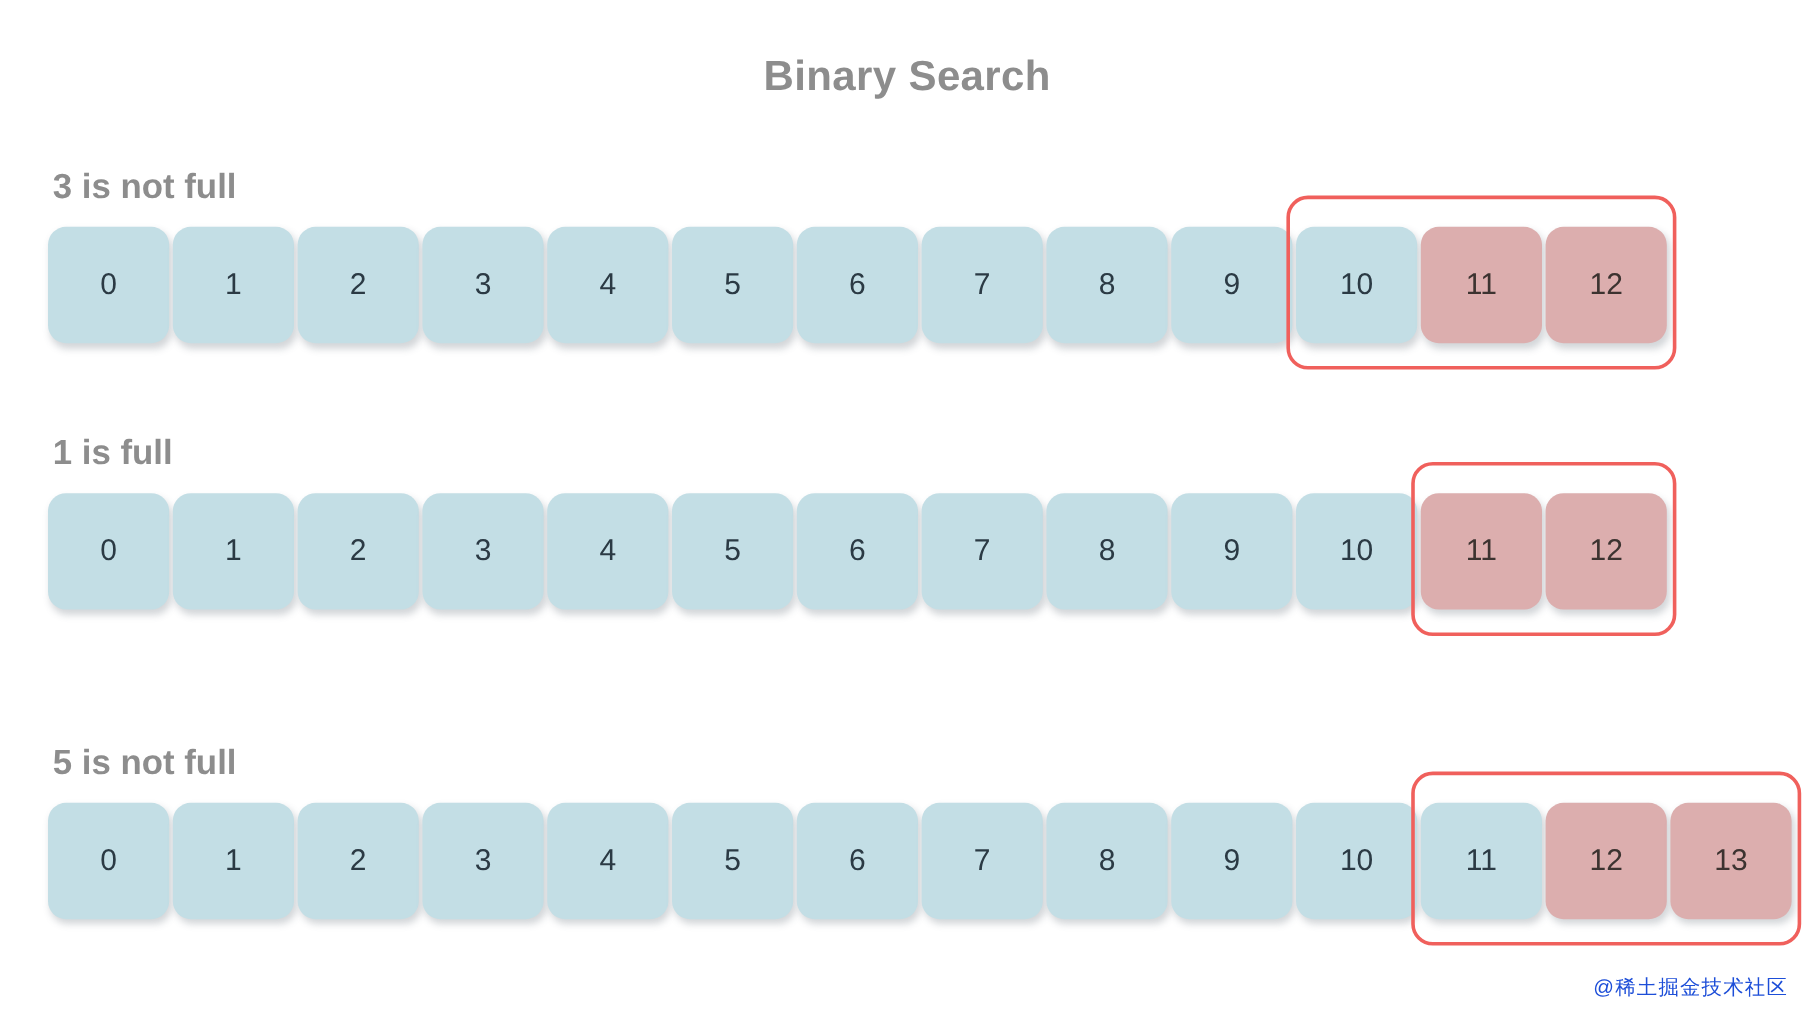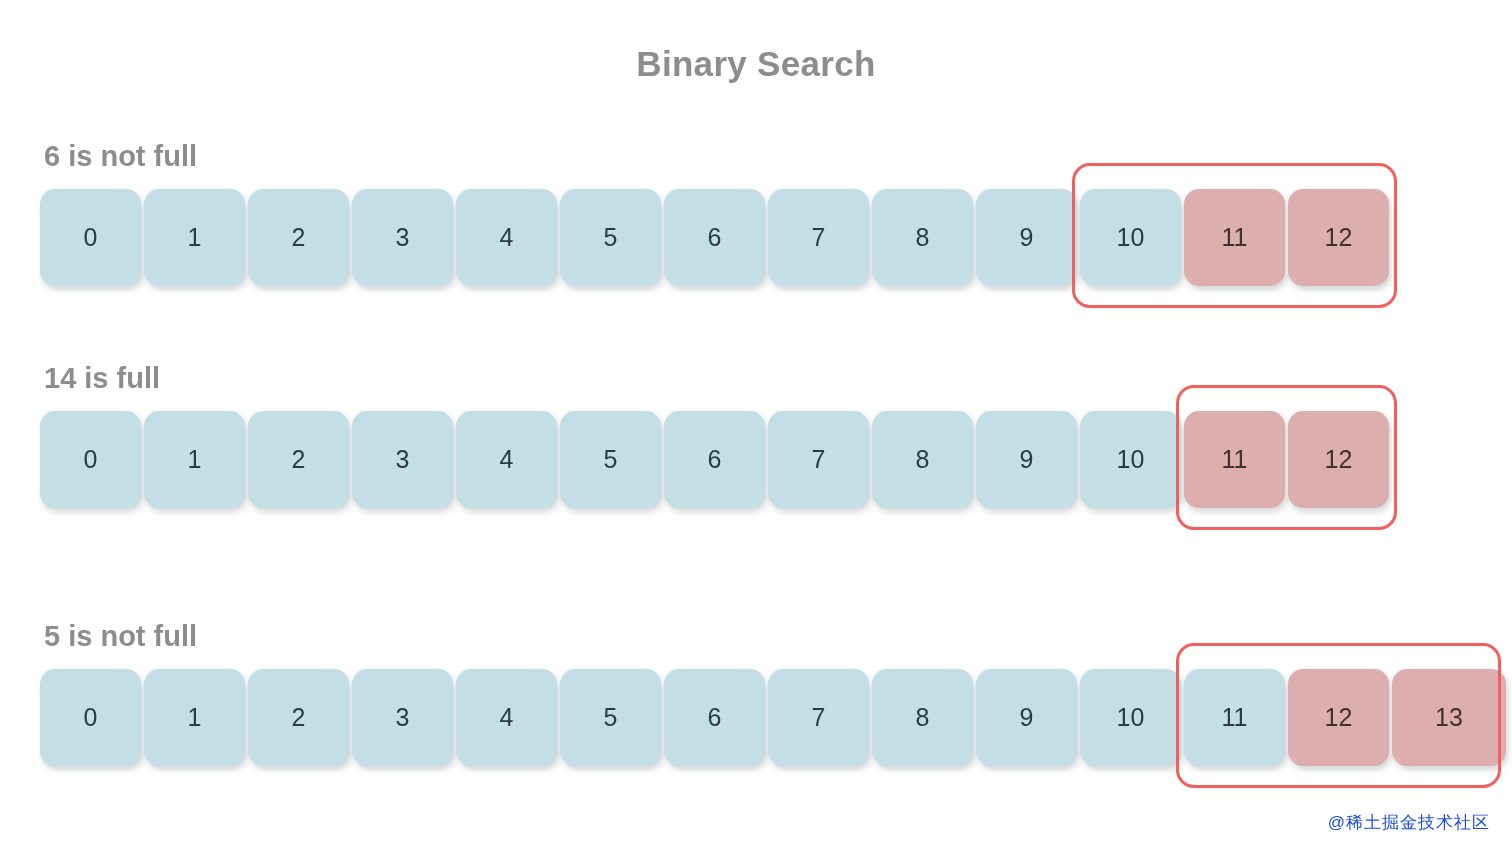--- a/index.html
+++ b/index.html
@@ -100,40 +100,40 @@
 </style>
 </head>
 <body>
 
 <div id="canvas">
 
   <div class="title">Binary Search</div>
 
   <div id="rows-container">
       <div class="row" style="top: 140px;">
-        <div class="row-label">6 is not full</div>
+        <div class="row-label">3 is not full</div>
         <div class="cells" style="top: 49px; left: 40px;">
           <div class="cell blue" style="width: 101px; height: 97px; margin-right: 3px;">0</div>
           <div class="cell blue" style="width: 101px; height: 97px; margin-right: 3px;">1</div>
           <div class="cell blue" style="width: 101px; height: 97px; margin-right: 3px;">2</div>
           <div class="cell blue" style="width: 101px; height: 97px; margin-right: 3px;">3</div>
           <div class="cell blue" style="width: 101px; height: 97px; margin-right: 3px;">4</div>
           <div class="cell blue" style="width: 101px; height: 97px; margin-right: 3px;">5</div>
           <div class="cell blue" style="width: 101px; height: 97px; margin-right: 3px;">6</div>
           <div class="cell blue" style="width: 101px; height: 97px; margin-right: 3px;">7</div>
           <div class="cell blue" style="width: 101px; height: 97px; margin-right: 3px;">8</div>
           <div class="cell blue" style="width: 101px; height: 97px; margin-right: 3px;">9</div>
           <div class="cell blue" style="width: 101px; height: 97px; margin-right: 3px;">10</div>
           <div class="cell pink" style="width: 101px; height: 97px; margin-right: 3px;">11</div>
           <div class="cell pink" style="width: 101px; height: 97px; margin-right: 3px;">12</div>
         </div>
         <div class="highlight-box" style="left: 1072px; top: 23px; width: 325px; height: 145px; border-color: rgb(240, 96, 92);"></div>
       </div>
       <div class="row" style="top: 362px;">
-        <div class="row-label">14 is full</div>
+        <div class="row-label">1 is full</div>
         <div class="cells" style="top: 49px; left: 40px;">
           <div class="cell blue" style="width: 101px; height: 97px; margin-right: 3px;">0</div>
           <div class="cell blue" style="width: 101px; height: 97px; margin-right: 3px;">1</div>
           <div class="cell blue" style="width: 101px; height: 97px; margin-right: 3px;">2</div>
           <div class="cell blue" style="width: 101px; height: 97px; margin-right: 3px;">3</div>
           <div class="cell blue" style="width: 101px; height: 97px; margin-right: 3px;">4</div>
           <div class="cell blue" style="width: 101px; height: 97px; margin-right: 3px;">5</div>
           <div class="cell blue" style="width: 101px; height: 97px; margin-right: 3px;">6</div>
           <div class="cell blue" style="width: 101px; height: 97px; margin-right: 3px;">7</div>
           <div class="cell blue" style="width: 101px; height: 97px; margin-right: 3px;">8</div>
@@ -153,21 +153,21 @@
           <div class="cell blue" style="width: 101px; height: 97px; margin-right: 3px;">3</div>
           <div class="cell blue" style="width: 101px; height: 97px; margin-right: 3px;">4</div>
           <div class="cell blue" style="width: 101px; height: 97px; margin-right: 3px;">5</div>
           <div class="cell blue" style="width: 101px; height: 97px; margin-right: 3px;">6</div>
           <div class="cell blue" style="width: 101px; height: 97px; margin-right: 3px;">7</div>
           <div class="cell blue" style="width: 101px; height: 97px; margin-right: 3px;">8</div>
           <div class="cell blue" style="width: 101px; height: 97px; margin-right: 3px;">9</div>
           <div class="cell blue" style="width: 101px; height: 97px; margin-right: 3px;">10</div>
           <div class="cell blue" style="width: 101px; height: 97px; margin-right: 3px;">11</div>
           <div class="cell pink" style="width: 101px; height: 97px; margin-right: 3px;">12</div>
-          <div class="cell pink" style="width: 114px; height: 97px; margin-right: 3px;">13</div>
+          <div class="cell pink" style="width: 101px; height: 97px; margin-right: 3px;">13</div>
         </div>
         <div class="highlight-box" style="left: 1176px; top: 23px; width: 325px; height: 145px; border-color: rgb(240, 96, 92);"></div>
       </div>
     </div>
 
   <div class="watermark">@稀土掘金技术社区</div>
 
 </div>
 
 </body></html>

